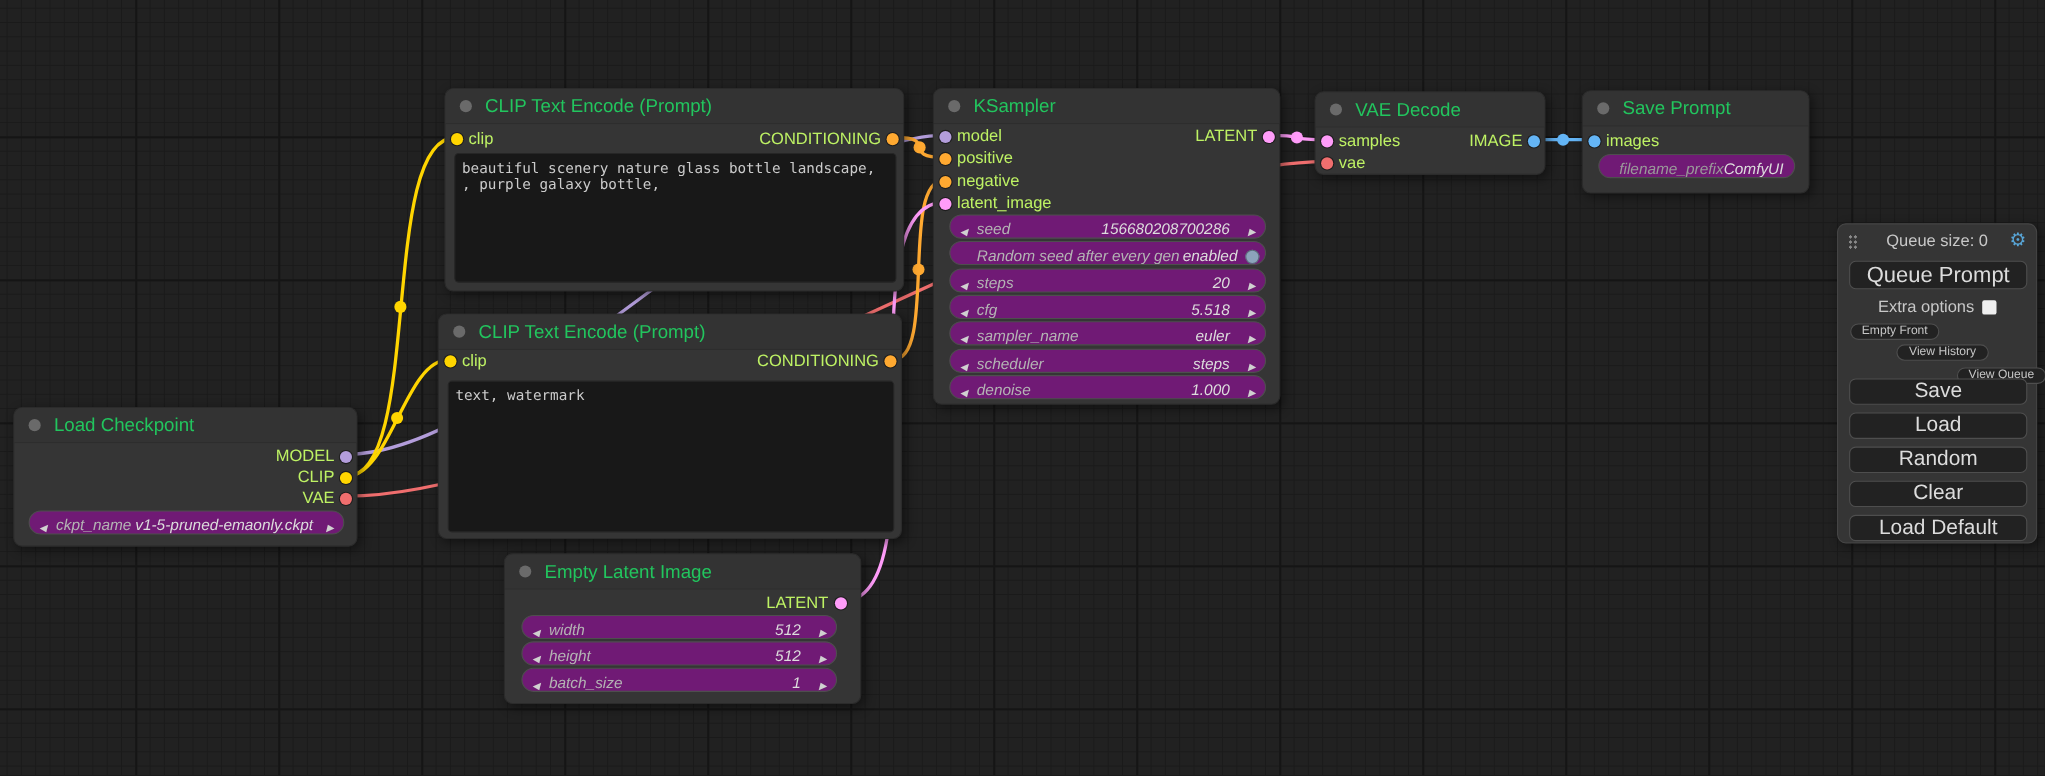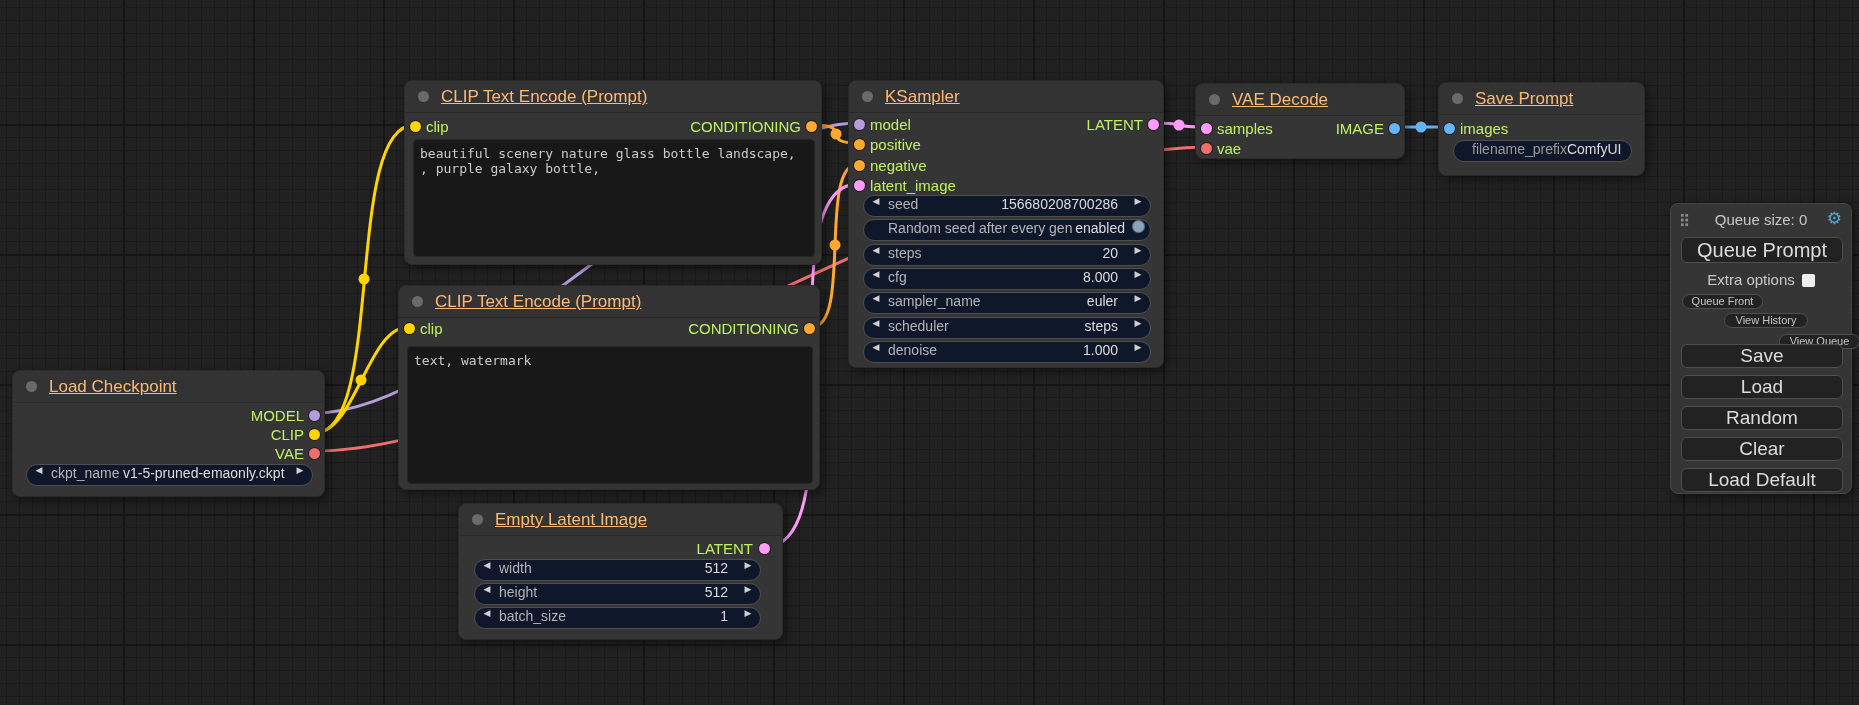--- a/index.html
+++ b/index.html
@@ -15,37 +15,37 @@
     background-position:-7px -6px,-7px -6px,-7px -6px,-7px -6px;
     font-family:"Liberation Sans",sans-serif;
   }
   #wires{position:absolute;left:0;top:0;z-index:1;}
   #wires path{fill:none;stroke-width:3;stroke-linecap:round;}
   .node{
     position:absolute;z-index:2;background:#353535;border:1px solid #2b2b2b;
     border-radius:8px;box-shadow:3px 3px 10px rgba(0,0,0,.45);box-sizing:border-box;
   }
   .node-title{
-    position:relative;height:31px;line-height:31px;color:#fdba74;font-size:17px;
+    position:relative;height:31px;line-height:31px;color:#22c55e;font-size:17px;
     padding-left:36px;border-bottom:1px solid #2a2a2a;background:#333333;
-    border-radius:8px 8px 0 0;white-space:nowrap;overflow:hidden;text-decoration:underline;
+    border-radius:8px 8px 0 0;white-space:nowrap;overflow:hidden;
   }
   .tdot{position:absolute;left:13px;top:10px;width:11px;height:11px;border-radius:50%;background:#6a6a6a;}
   .prow{position:absolute;left:0;right:0;height:20px;}
   .pdot{position:absolute;top:50%;margin-top:-5.5px;width:11px;height:11px;border-radius:50%;box-shadow:0 0 0 1px rgba(0,0,0,.45);}
   .pdot.in{left:5px;}
   .pdot.out{right:4px;}
   .pdot.out-far{right:12px;}
   .plabel{position:absolute;top:50%;transform:translateY(-50%);color:#bef264;font-size:15px;white-space:nowrap;}
   .plabel.in{left:21px;}
   .plabel.out{right:20px;}
   .plabel.out-far{right:29px;}
   .widget{
-    position:absolute;height:22px;background:#0f172a;border:1px solid #4e4e4e;border-radius:11px;
-    display:flex;align-items:flex-start;box-sizing:border-box;font-size:14px;white-space:nowrap;overflow:hidden;
+    position:absolute;height:22px;background:#701a75;border:1px solid #4e4e4e;border-radius:11px;
+    display:flex;align-items:flex-end;box-sizing:border-box;font-size:14px;white-space:nowrap;overflow:hidden;font-style:italic;
   }
   .warr{width:24px;text-align:center;color:#d0d0d0;font-size:9px;flex:0 0 auto;}
   .wlabel{color:#b4b4b4;flex:0 0 auto;}
   .wvalue{color:#dcdcdc;flex:1 1 auto;text-align:right;padding-right:8px;}
   .wvalue.center{text-align:center;padding-right:0;}
   .widget.noarr{padding-left:18px;padding-right:14px;}
   .widget.noarr .wvalue{padding-right:0;}
   .knob{width:13px;height:13px;border-radius:50%;margin:0 5px 0 7px;flex:0 0 auto;box-shadow:inset 0 0 0 1px rgba(0,0,0,.35);}
   .ta{
     position:absolute;background:#181818;border:1px solid #262626;border-radius:4px;resize:none;
@@ -219,21 +219,21 @@
     </div>
     <div class="widget" style="left:14px;width:288px;top:163px;">
       <span class="warr">◀</span>
       <span class="wlabel">steps</span>
       <span class="wvalue">20</span>
       <span class="warr">▶</span>
     </div>
     <div class="widget" style="left:14px;width:288px;top:187px;">
       <span class="warr">◀</span>
       <span class="wlabel">cfg</span>
-      <span class="wvalue">8.000</span>
+      <span class="wvalue">5.518</span>
       <span class="warr">▶</span>
     </div>
     <div class="widget" style="left:14px;width:288px;top:211px;">
       <span class="warr">◀</span>
       <span class="wlabel">sampler_name</span>
       <span class="wvalue">euler</span>
       <span class="warr">▶</span>
     </div>
     <div class="widget" style="left:14px;width:288px;top:236px;">
       <span class="warr">◀</span>
@@ -284,21 +284,21 @@
   <div id="queue-panel" style="left:1670px;top:203px;width:182px;height:291px;">
     <div class="qheader">
       <span class="drag-dots"></span>
       <span class="qtitle">Queue size: 0</span>
       <span class="gear" style="color: rgb(88, 166, 216);">⚙</span>
     </div>
     <div class="qbtn prompt">Queue Prompt</div>
     <div class="extra-row">
       <span>Extra options</span><span class="checkbox"></span>
     </div>
-    <div class="pill" style="left:11px;width:81px;top:90px;">Queue Front</div>
+    <div class="pill" style="left:11px;width:81px;top:90px;">Empty Front</div>
     <div class="pill" style="left:108px;width:81px;top:90px;margin-top:40px;">View Queue</div>
     <div class="pill" style="left:53px;width:84px;top:109px;">View History</div>
     <div class="qbtn big" style="top:140px;">Save</div>
     <div class="qbtn big" style="top:171px;">Load</div>
     <div class="qbtn big" style="top:202px;">Random</div>
     <div class="qbtn big" style="top:233px;">Clear</div>
     <div class="qbtn big" style="top:264px;">Load Default</div>
   </div>
 
 </div>

